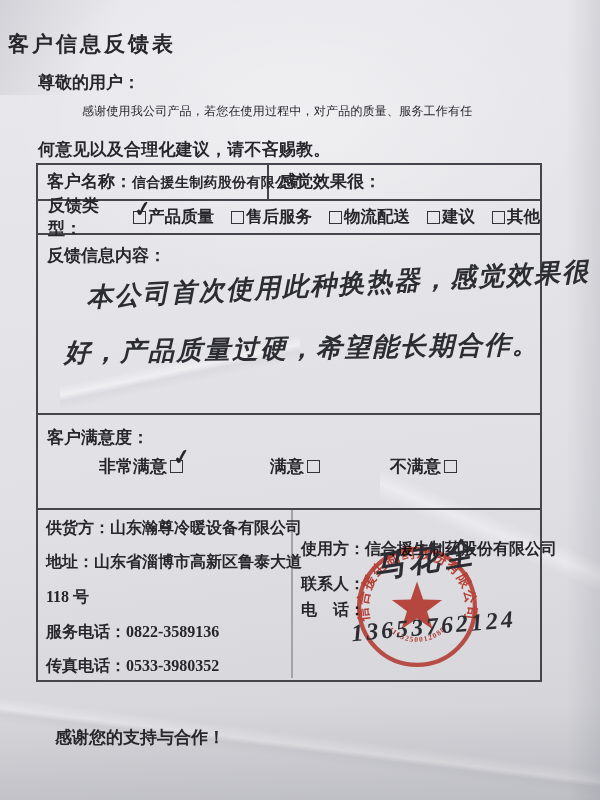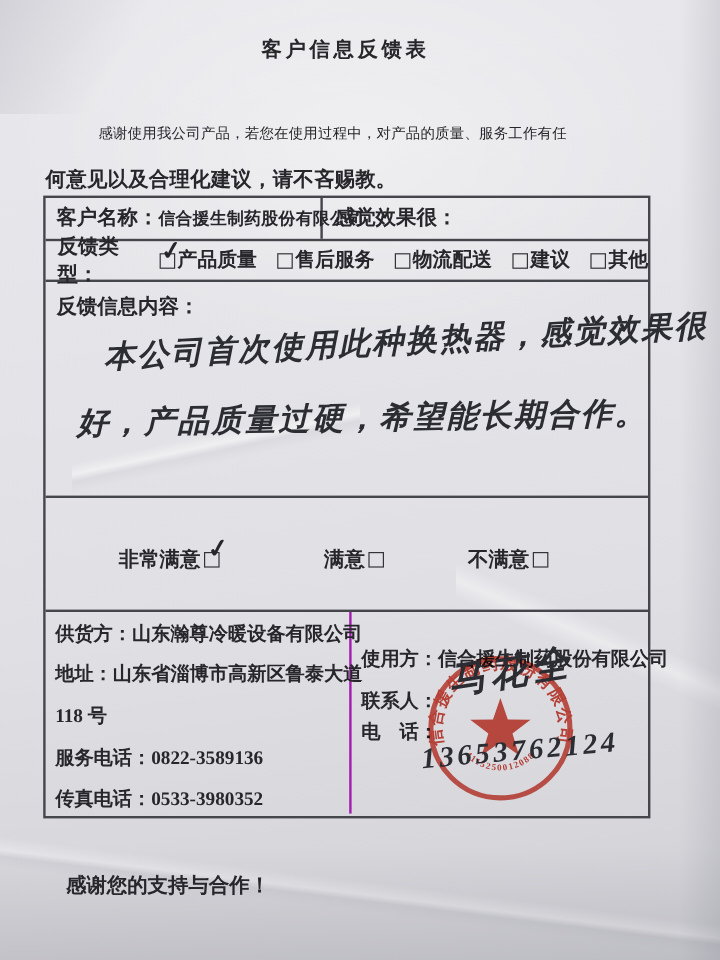--- a/index.html
+++ b/index.html
@@ -21,22 +21,22 @@
     background:linear-gradient(to right, rgba(130,130,140,0), rgba(130,130,142,.20)); }
   .tex-bottom { left:0; bottom:0; width:100%; height:95px;
     background:linear-gradient(to bottom, rgba(120,120,130,0), rgba(118,118,128,.18)); }
   .tex-crease1 { left:60px; top:240px; width:240px; height:260px;
     background:linear-gradient(168deg, rgba(255,255,255,0) 47%, rgba(255,255,255,.45) 50%, rgba(160,160,172,.12) 52%, rgba(255,255,255,0) 55%); }
   .tex-crease2 { left:380px; top:380px; width:220px; height:300px;
     background:linear-gradient(23deg, rgba(255,255,255,0) 46%, rgba(255,255,255,.4) 50%, rgba(255,255,255,0) 54%); }
   .tex-crease3 { left:0px; top:690px; width:600px; height:110px;
     background:linear-gradient(187deg, rgba(255,255,255,0) 44%, rgba(255,255,255,.35) 50%, rgba(150,150,160,.10) 53%, rgba(255,255,255,0) 58%); }
 
-  .title { position:absolute; left:8px; top:30px; width:560px; text-align:center;
-    font-size:17px; font-weight:700; letter-spacing:3px; }
+  .title { position:absolute; left:8px; top:30px; width:560px; text-align:left;
+    font-size:21px; font-weight:700; letter-spacing:3px; }
   .greeting { position:absolute; left:38px; top:71px; font-size:17px; font-weight:600; }
   .intro1 { position:absolute; left:82px; top:103px; font-size:12px; font-weight:400; letter-spacing:.2px; }
   .intro2 { position:absolute; left:38px; top:138px; font-size:17px; font-weight:600; letter-spacing:.2px; }
   .footer { position:absolute; left:55px; top:690px; font-size:17px; font-weight:600;margin-top:36px; }
 
   .ftable { position:absolute; left:36px; top:163px; width:506px; height:519px;
     border:2px solid #45454c; }
   .row { position:relative; width:100%; border-bottom:2px solid #45454c; }
   .r1 { height:36px; display:flex; }
   .r2 { height:34px; display:flex; align-items:center; padding-left:10px; }
@@ -62,21 +62,21 @@
   .hw { color:#2c2c33; font-style:italic; font-weight:600; white-space:nowrap; }
   .hw1 { position:absolute; left:48px; top:32px; font-size:26px; letter-spacing:2px; transform:rotate(-3deg); }
   .hw2 { position:absolute; left:26px; top:96px; font-size:26px; letter-spacing:2px; transform:rotate(-1deg); }
 
   .r4 .lbl { position:absolute; left:9px; top:11px; }
   .sat-opt { position:absolute; top:40px; font-size:17px; font-weight:600; white-space:nowrap;text-align:center; }
   .sat-1 { left:61px; } .sat-2 { left:232px; } .sat-3 { left:352px; }
   .sat-opt .cb { vertical-align:-1px; margin-left:3px; }
   .sat-opt .tick { left:2px; top:-14px; }
 
-  .c-supplier { width:255px; border-right:2px solid #a21caf; }
+  .c-supplier { width:255px; border-right:2px solid #a3a3a3; }
   .c-user { flex:1;margin-top:21px; }
   .line { position:absolute; left:8px; font-size:16px; font-weight:600; white-space:nowrap; }
   .ly1 { top:8px; } .ly2 { top:42px; } .ly3 { top:77px; } .ly4 { top:112px; } .ly5 { top:146px; }
   .uy1 { top:8px; } .uy2 { top:43px; } .uy3 { top:69px;text-align:center; }
 
   .hw-sign { position:absolute; left:80px; top:8px; font-size:31px; letter-spacing:4px;
     transform:rotate(-9deg); z-index:3; }
   .hw-phone { position:absolute; left:58px; top:82px; font-size:24px; letter-spacing:3px;
     transform:rotate(-5deg); z-index:3; }
 
@@ -89,20 +89,21 @@
 <div class="page">
 
   <div class="tex tex-corner"></div>
   <div class="tex tex-crease1"></div>
   <div class="tex tex-crease2"></div>
   <div class="tex tex-crease3"></div>
   <div class="tex tex-right"></div>
   <div class="tex tex-bottom"></div>
 
   <div class="title">客户信息反馈表</div>
+  <div class="greeting">尊敬的用户：</div>
   <div class="intro1">感谢使用我公司产品，若您在使用过程中，对产品的质量、服务工作有任</div>
   <div class="intro2">何意见以及合理化建议，请不吝赐教。</div>
 
   <div class="ftable">
 
     <div class="row r1">
       <div class="cell c-name">
         <span class="lbl">客户名称：</span><span class="val-sm">信合援生制药股份有限公司</span>
       </div>
       <div class="cell c-time">
@@ -136,20 +137,21 @@
       </span>
     </div>
 
     <div class="row r3">
       <span class="lbl">反馈信息内容：</span>
       <div class="hw hw1">本公司首次使用此种换热器，感觉效果很</div>
       <div class="hw hw2">好，产品质量过硬，希望能长期合作。</div>
     </div>
 
     <div class="row r4">
+      <span class="lbl">客户满意度：</span>
       <span class="sat-opt sat-1">
         <span>非常满意</span><span class="cb"><span class="tick">✓</span></span>
       </span>
       <span class="sat-opt sat-2">
         <span>满意</span><span class="cb"></span>
       </span>
       <span class="sat-opt sat-3">
         <span>不满意</span><span class="cb"></span>
       </span>
     </div>

